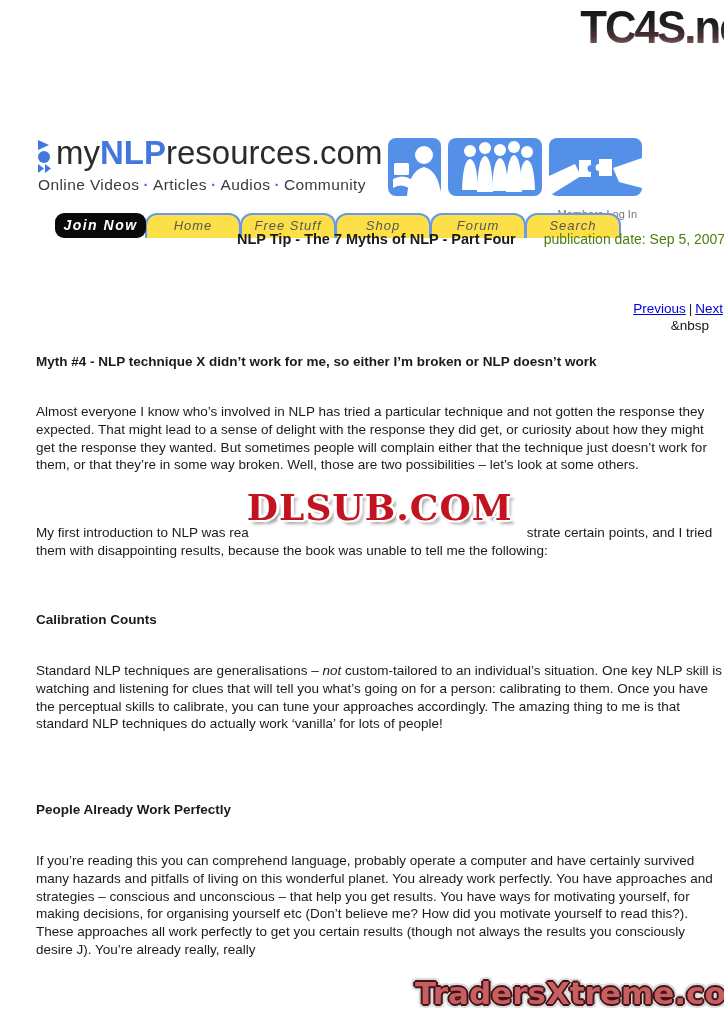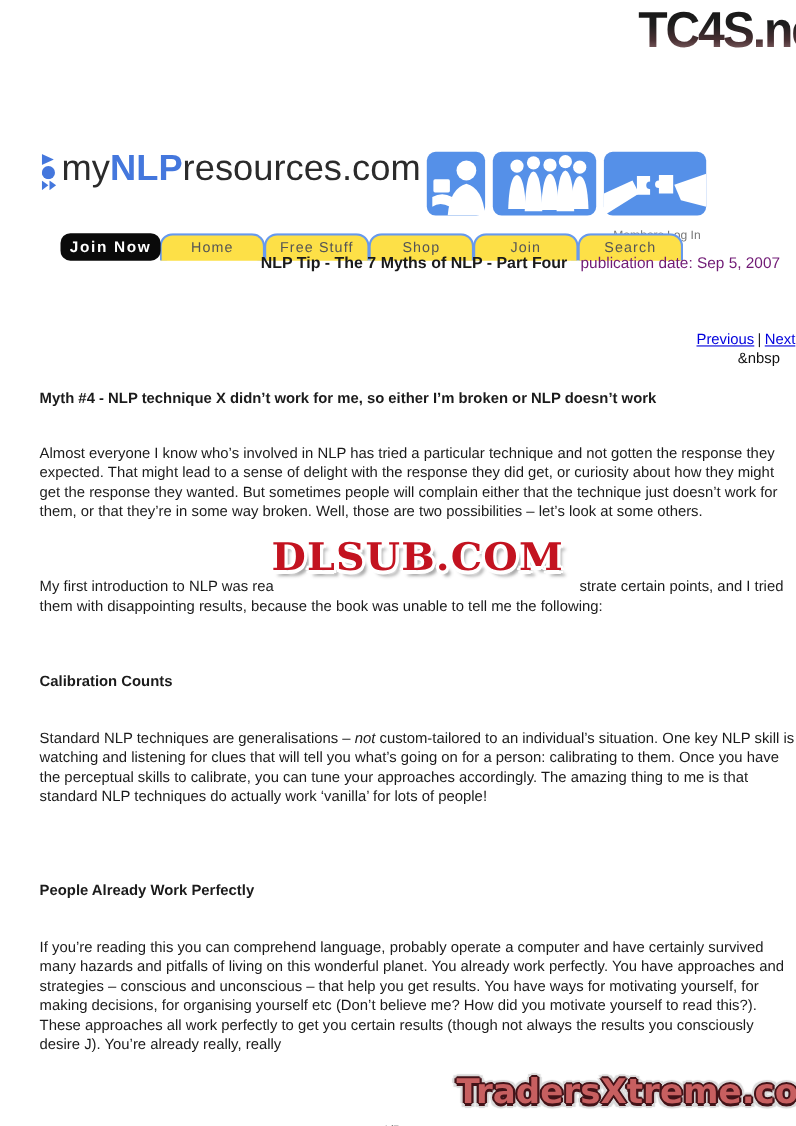--- a/index.html
+++ b/index.html
@@ -26,32 +26,32 @@
   .tagline .dot{color:#4477dd;font-weight:bold;padding:0 4px;}
 
   
   .tiles{position:absolute;top:138px;left:388px;display:flex;gap:7px;}
   .tile{background:#5590e8;border-radius:8px;height:58px;}
   .tile svg{display:block;}
   .members{position:absolute;top:208px;left:550px;width:87px;text-align:right;
            font-size:11px;color:#777;}
 
   
-  .nav{position:absolute;top:212px;left:55px;display:flex;align-items:flex-start;height:26px;}
+  .nav{position:absolute;top:212px;left:55px;display:flex;align-items:center;height:26px;font-style:italic;}
   .tab-join{background:#0a0a0a;color:#fff;font-weight:bold;font-size:14px;letter-spacing:1.5px;
             border-radius:9px;width:91px;height:25px;line-height:25px;text-align:center;
             position:relative;z-index:2;}
   .tab{width:92px;height:23px;line-height:22px;margin-left:-1px;text-align:center;
        border:2px solid #6699ee;border-bottom:none;border-radius:12px 12px 0 0;
        background:#fde047;color:#555;font-size:13px;letter-spacing:1px;position:relative;}
 
   
   .title-line{position:absolute;top:231px;left:237px;white-space:nowrap;font-size:14px;}
   .title-line b{font-size:14.5px;margin-top:29px;}
-  .title-line .pubdate{margin-left:12px;color:#701a75;}
+  .title-line .pubdate{margin-left:28px;color:#4d7c0f;}
 
   
   .pager{position:absolute;top:301px;right:37px;text-align:right;font-size:13.5px;}
   .pager a{color:#0000dd;text-decoration:underline;cursor:pointer;}
   .pager .sep{color:#222;padding:0 3px;}
   .pager .nbsp-line{margin-top:2px;padding-right:14px;color:#111;}
 
   
   .tx{position:absolute;left:36px;right:36px;font-size:13.5px;line-height:17.8px;color:#1b1b1b;}
   .tx.h{font-weight:bold;}
@@ -94,20 +94,23 @@
         <svg width="12" height="12" viewBox="0 0 12 12">
             <circle cx="6" cy="6" r="6" fill="#4477dd"></circle>
           </svg>
         <svg width="14" height="9" viewBox="0 0 14 9">
             <polygon points="0,0 6,4.5 0,9" fill="#4477dd"></polygon>
             <polygon points="7,0 13,4.5 7,9" fill="#4477dd"></polygon>
           </svg>
       </div>
       <div class="logo-text"><span class="lp">my</span><span class="lh">NLP</span><span class="lp">resources.com</span></div>
     </div>
+    <div class="tagline">
+      <span>Online Videos</span><span class="dot">·</span><span>Articles</span><span class="dot">·</span><span>Audios</span><span class="dot">·</span><span>Community</span>
+    </div>
   </div>
 
   <div class="tiles">
     <div class="tile">
       <svg width="53" height="58" viewBox="0 0 53 58">
         <circle cx="36" cy="17" r="9" fill="#fff"></circle>
         <path d="M19 58 Q21 33 36 29 Q51 33 53 58 Z" fill="#fff"></path>
         <rect x="6" y="25" width="15" height="12" rx="1.5" fill="#fff"></rect>
         <path d="M5 41 Q14 36 23 41 L21 50 Q12 45 5 50 Z" fill="#fff"></path>
       </svg>
@@ -139,21 +142,21 @@
       </svg>
     </div>
   </div>
   <div class="members">Members Log In</div>
 
   <div class="nav">
     <div class="tab-join">Join Now</div>
     <div class="tab">Home</div>
     <div class="tab">Free Stuff</div>
     <div class="tab">Shop</div>
-    <div class="tab">Join</div>
+    <div class="tab">Forum</div>
     <div class="tab">Search</div>
   </div>
 
   <div class="title-line">
     <b>NLP Tip - The 7 Myths of NLP - Part Four</b><span class="pubdate">publication date: Sep 5, 2007</span>
   </div>
 
   <div class="pager">
     <a>Previous</a><span class="sep">|</span><a>Next</a>
     <div class="nbsp-line">&amp;nbsp</div>

